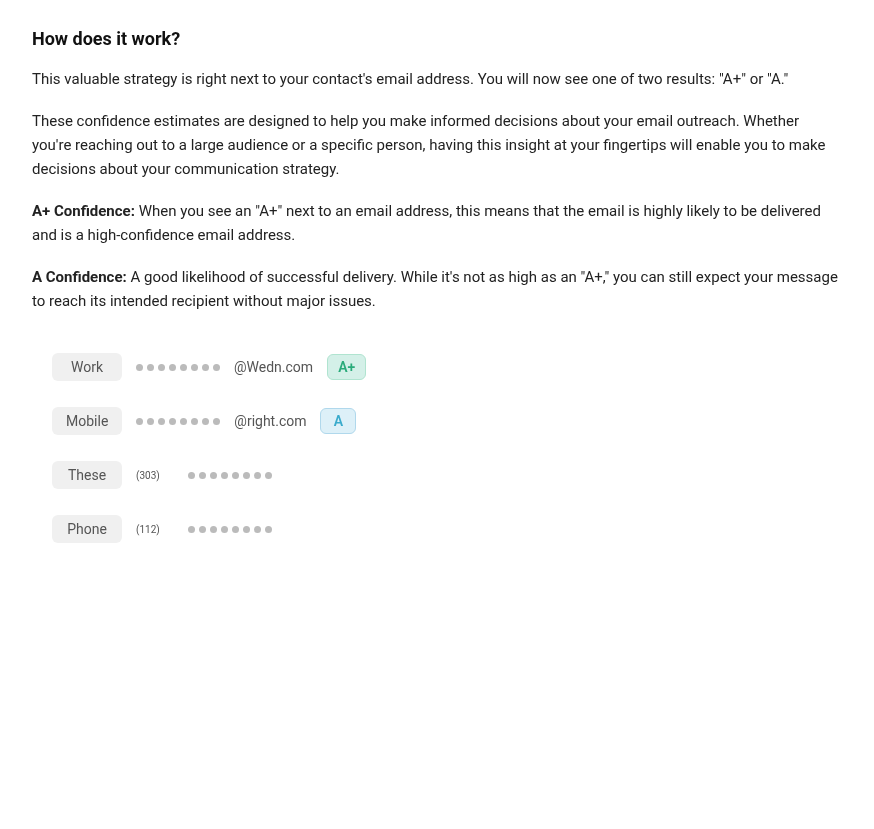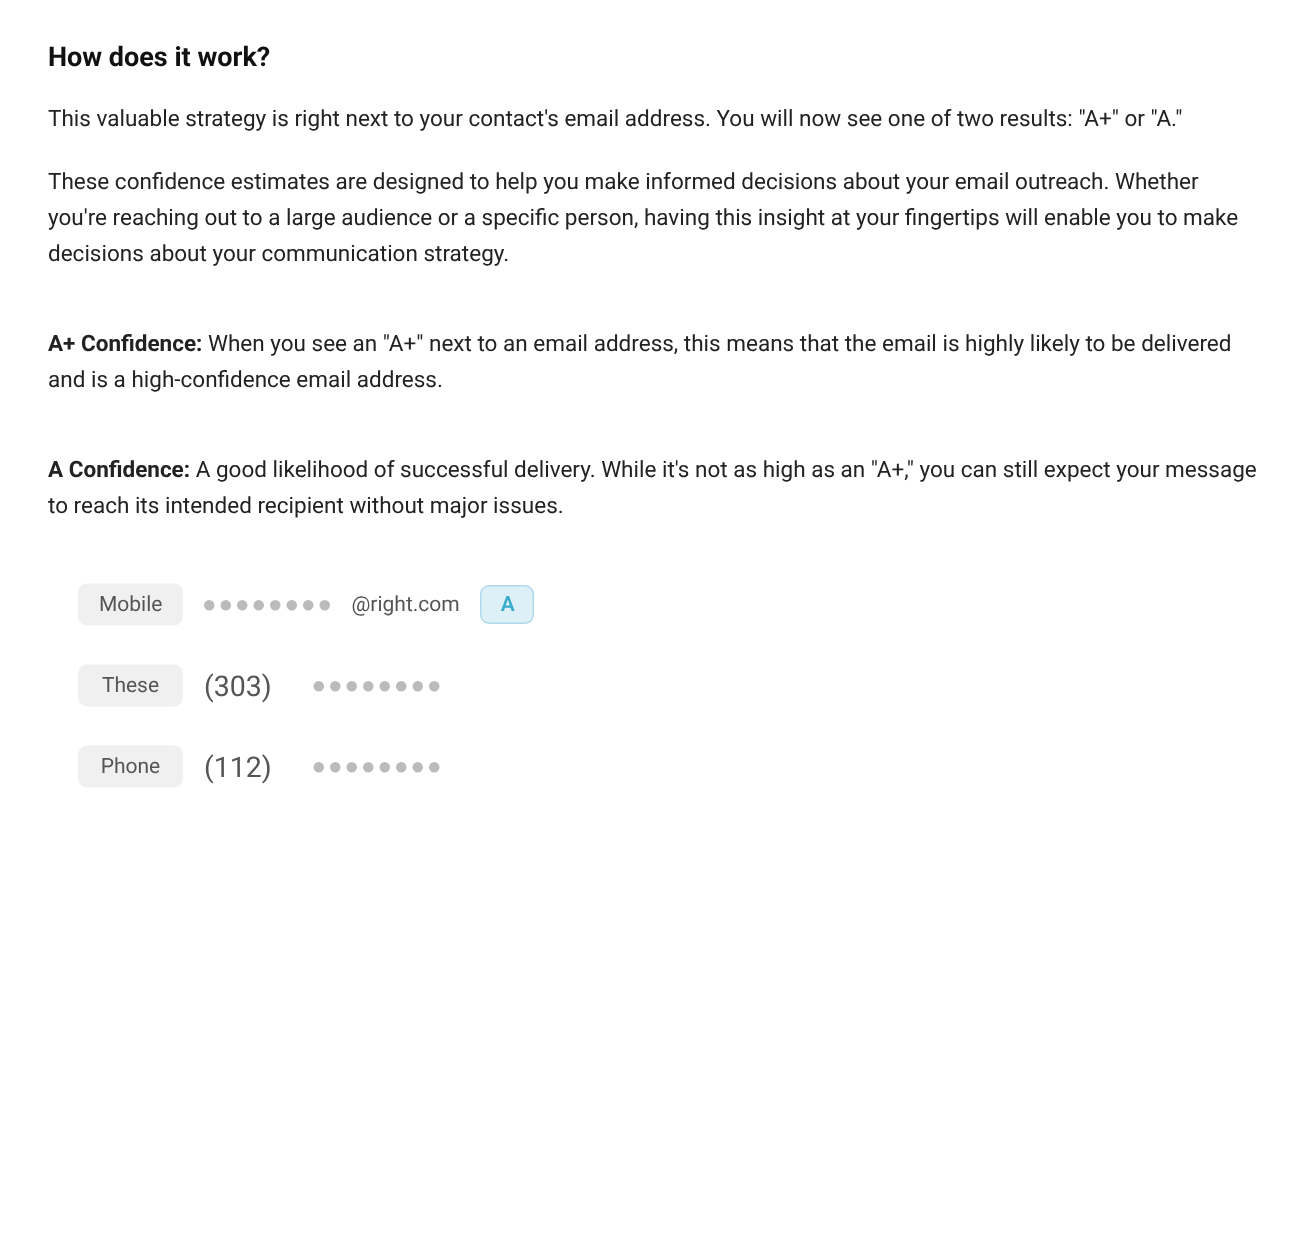--- a/index.html
+++ b/index.html
@@ -29,21 +29,20 @@
       line-height: 1.6;
       margin-bottom: 18px;
       font-size: 15px;
     }
 
     .confidence-para {
       margin-bottom: 18px;
       line-height: 1.6;
       font-size: 15px;
       color: #222;
-      margin-top: 36px;
     }
 
     .confidence-para strong {
       font-weight: 700;
     }
 
     .examples-container {
       margin-top: 32px;
       display: flex;
       flex-direction: column;
@@ -101,21 +100,21 @@
       border: 1px solid #b0e4d0;
     }
 
     .badge-a {
       background: #ddf0f8;
       color: #3aabcc;
       border: 1px solid #b0d8ec;
     }
 
     .phone-area {
-      font-size: 19px;
+      font-size: 10px;
       color: #555;
       margin-right: 14px;
     }
   </style>
 </head>
 <body>
 
 <h1>How does it work?</h1>
 
 <p class="paragraph">This valuable strategy is right next to your contact's email address. You will now see one of two results: "A+" or "A."</p>
@@ -124,20 +123,35 @@
 
 <p class="confidence-para">
   <strong>A+ Confidence:</strong><span> When you see an "A+" next to an email address, this means that the email is highly likely to be delivered and is a high-confidence email address.</span>
 </p>
 
 <p class="confidence-para">
   <strong>A Confidence:</strong><span> A good likelihood of successful delivery. While it's not as high as an "A+," you can still expect your message to reach its intended recipient without major issues.</span>
 </p>
 
 <div class="examples-container" id="examples-list">
+<div class="example-row">
+      <div class="label-pill">Work</div>
+      <div class="dots">
+        <div class="dot"></div>
+        <div class="dot"></div>
+        <div class="dot"></div>
+        <div class="dot"></div>
+        <div class="dot"></div>
+        <div class="dot"></div>
+        <div class="dot"></div>
+        <div class="dot"></div>
+      </div>
+      <span class="domain-text">@Wedn.com</span>
+      <div class="badge badge-aplus">A+</div>
+    </div>
     <div class="example-row">
       <div class="label-pill">Mobile</div>
       <div class="dots">
         <div class="dot"></div>
         <div class="dot"></div>
         <div class="dot"></div>
         <div class="dot"></div>
         <div class="dot"></div>
         <div class="dot"></div>
         <div class="dot"></div>

